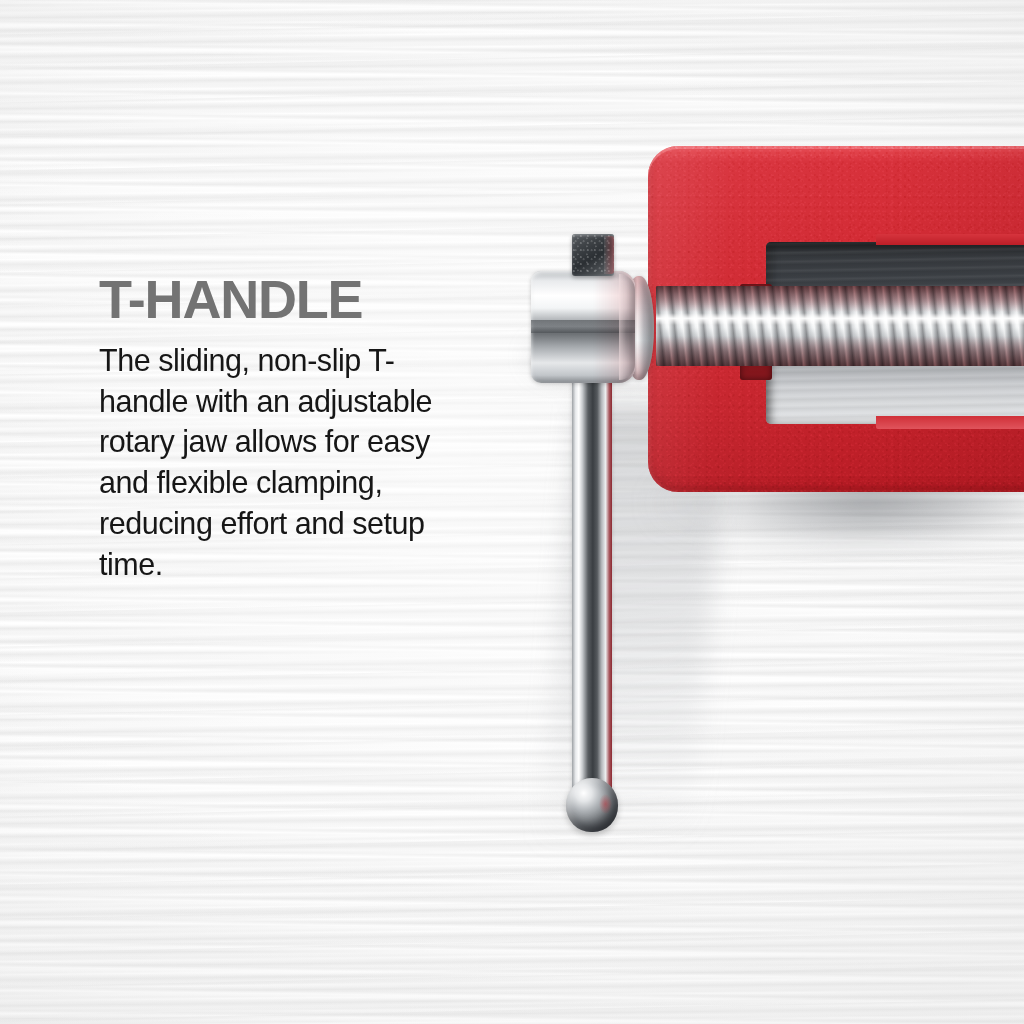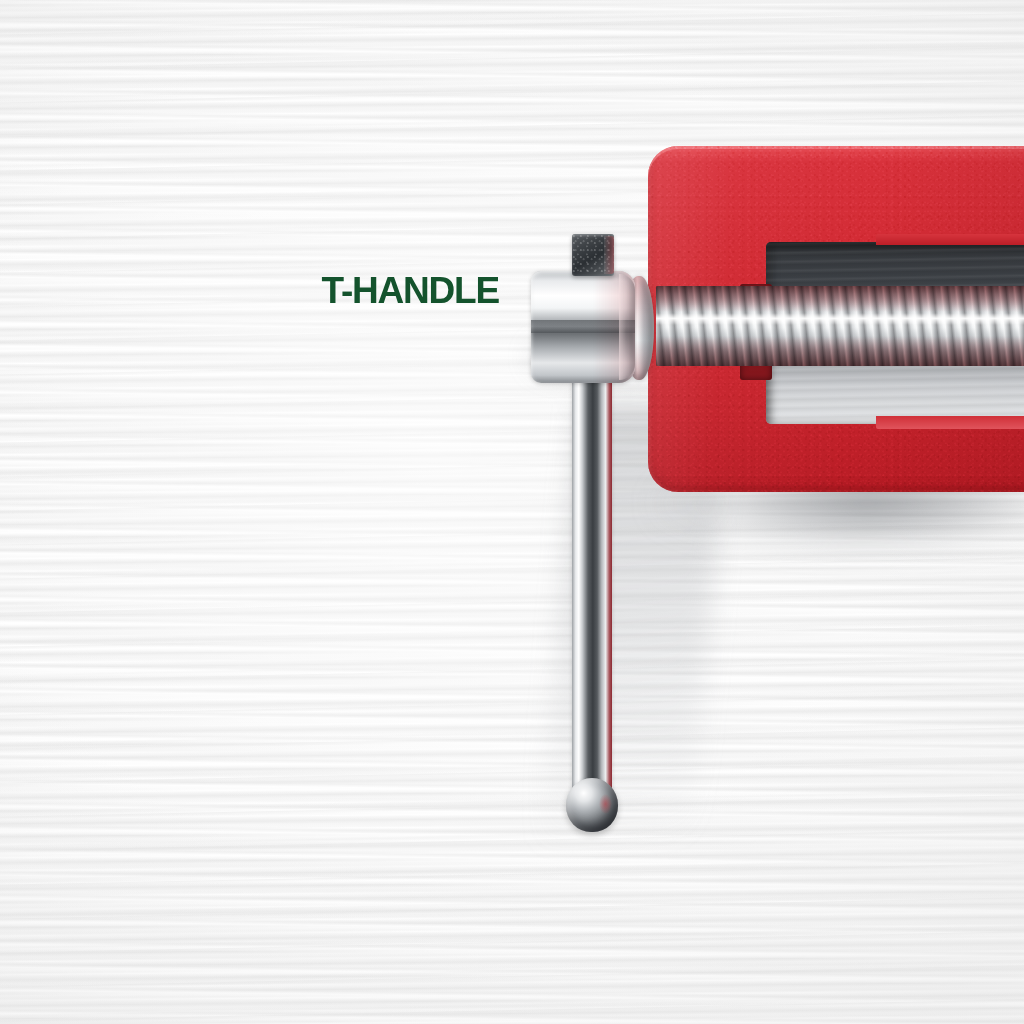--- a/index.html
+++ b/index.html
@@ -69,27 +69,26 @@
   }
 
   
   .copy {
     position:absolute;
     left:99px; top:272px;
     width:400px;
     z-index:40;
   }
   .copy h1 {
-    font-size:37px;
+    font-size:54px;
     font-weight:800;
     letter-spacing:-1.2px;
-    color:#14532d;
+    color:#737373;
     line-height:1.0;
     white-space:nowrap;
-    text-align:right;
   }
   .copy p {
     margin-top:14px;
     font-size:30.5px;
     font-weight:400;
     line-height:1.335;
     color:#161616;
     letter-spacing:-0.45px;
     width:352px;
   }
@@ -512,15 +511,16 @@
 
     <div class="handle">
       <div class="handle-topcap"></div>
     </div>
     <div class="handle-ball"></div>
 
   </div>
 
   <div class="copy">
     <h1>T-HANDLE</h1>
+    <p>The sliding, non-slip T-handle with an adjustable rotary jaw allows for easy and flexible clamping, reducing effort and setup time.</p>
   </div>
 
 </div>
 
 </body></html>

